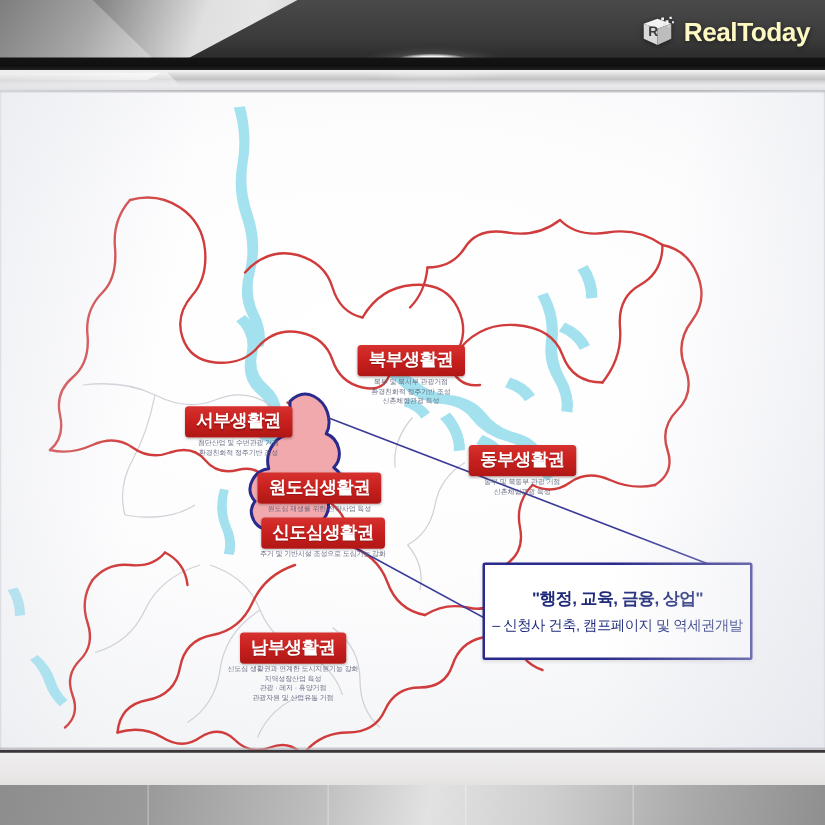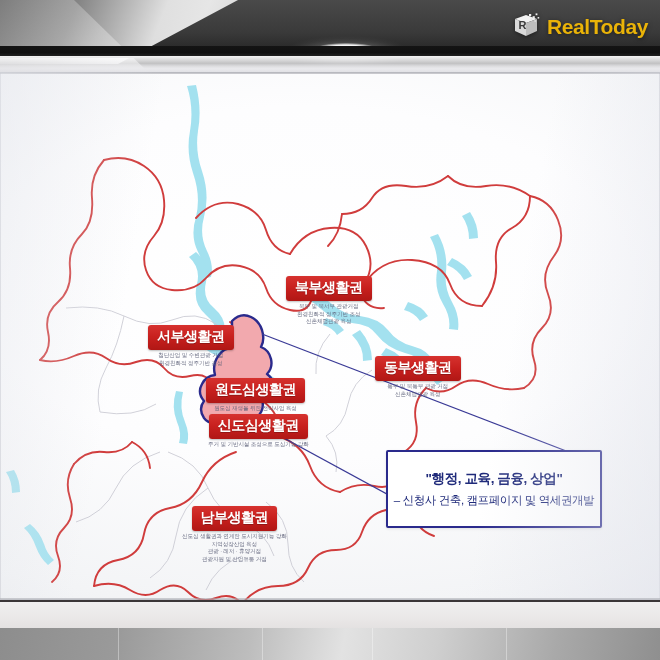--- a/index.html
+++ b/index.html
@@ -79,21 +79,21 @@
   }
   .floor .seam{position:absolute;top:0;width:1px;height:32px;background:rgba(255,255,255,.35);}
 
   
   .logo{
     position:absolute;top:12px;right:12px;display:flex;align-items:center;gap:6px;
     filter:drop-shadow(0 1px 2px rgba(0,0,0,.5));
   }
   .logo-mark{position:relative;width:30px;height:30px;}
   .logo-text{
-    color:#eab308;font-size:21px;font-weight:bold;letter-spacing:-.4px;
+    color:#fef9c3;font-size:21px;font-weight:bold;letter-spacing:-.4px;
     font-family:"Liberation Sans",sans-serif;
   }
 
   
   #map{position:absolute;left:0;top:0;width:660px;height:528px;}
 
   
   .zone{position:absolute;}
   .badge{
     display:inline-block;

